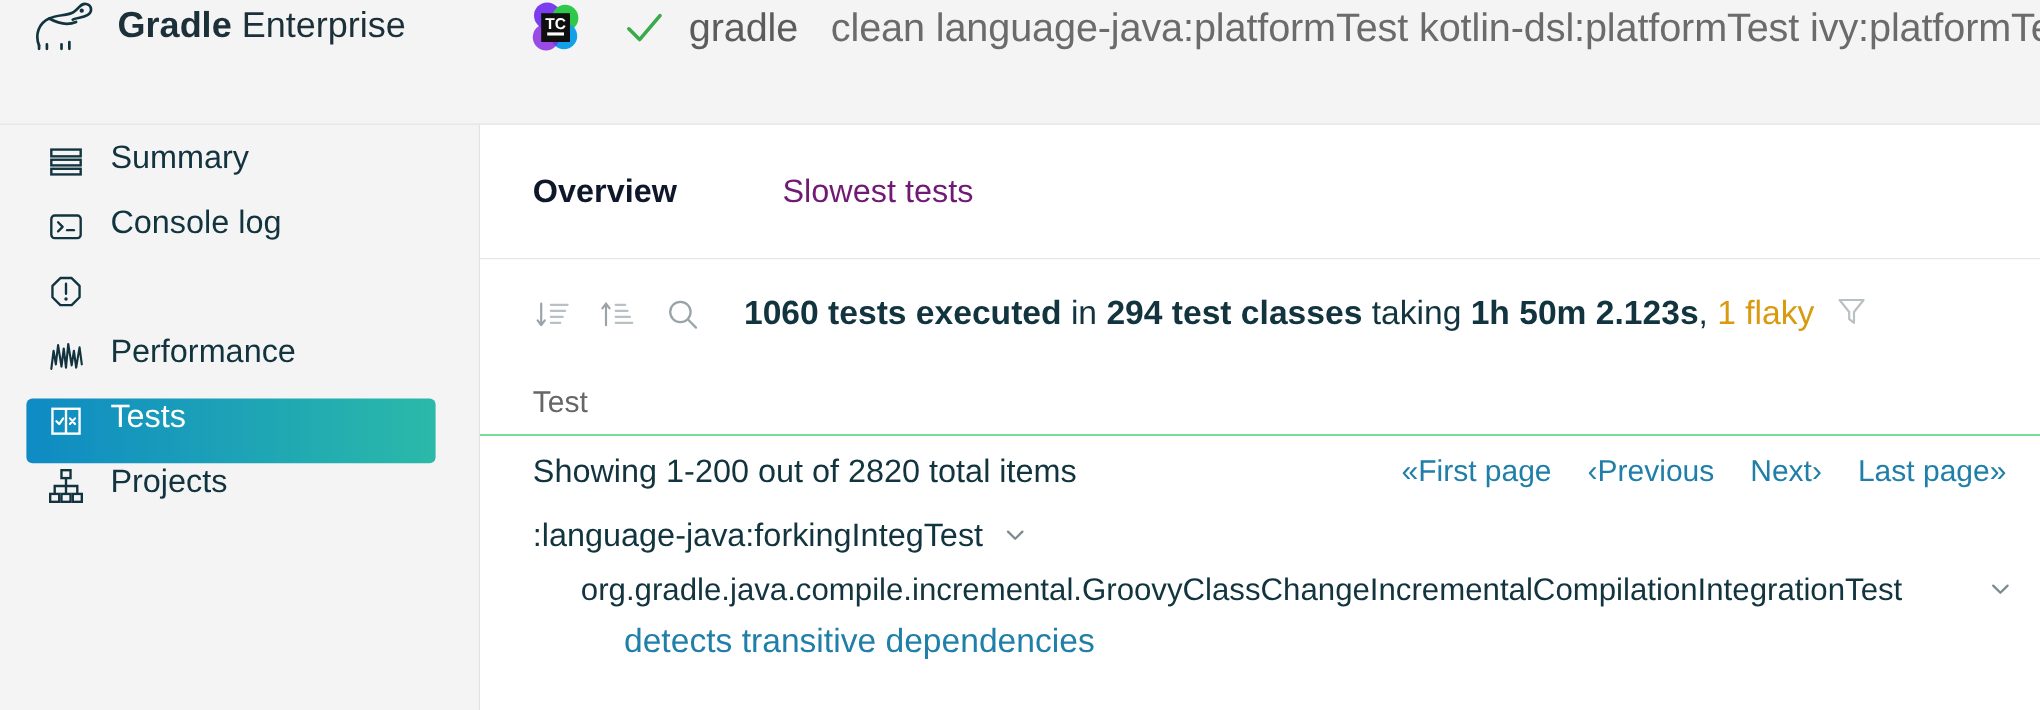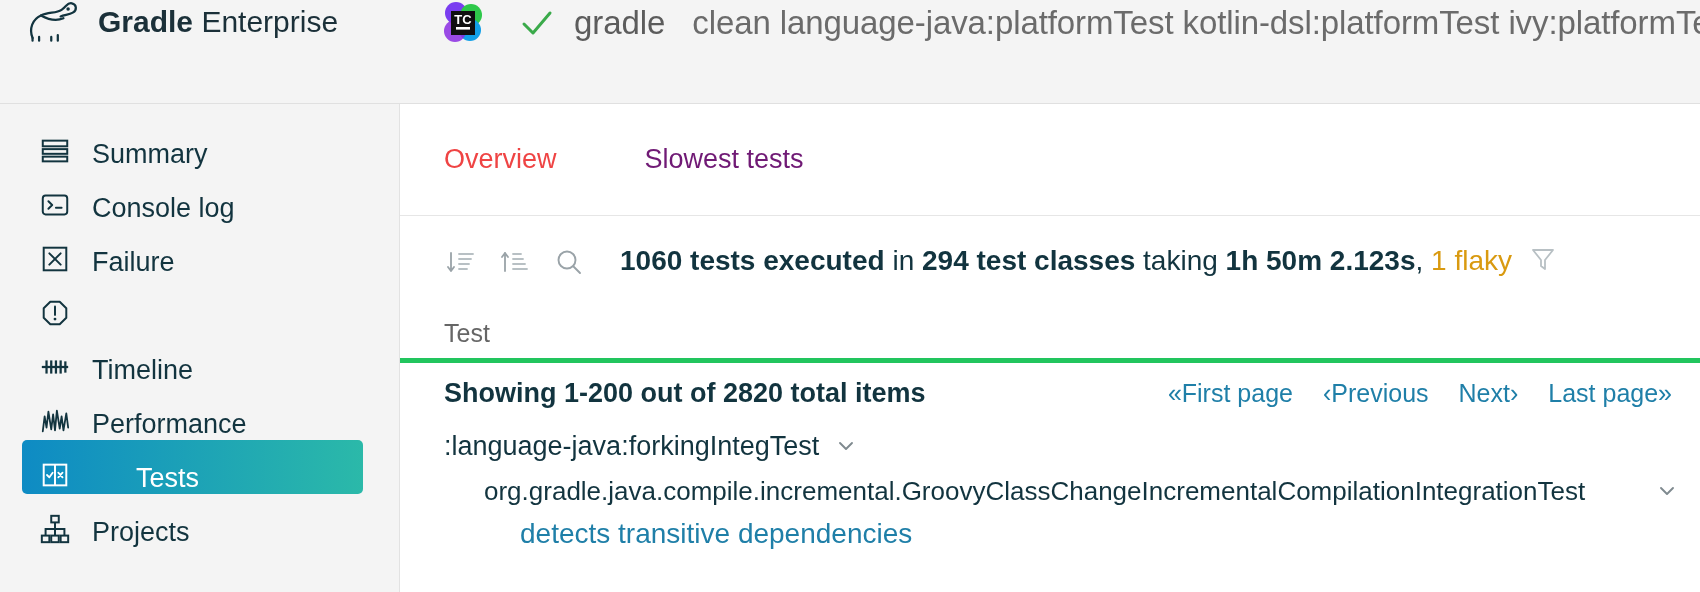--- a/index.html
+++ b/index.html
@@ -34,47 +34,47 @@
   }
   .build-title .cmd { color: #6b6b6b; }
 
   
   .sidebar {
     position: absolute; top: 104px; left: 0; width: 400px; height: 488px;
     background: #f4f4f4; border-right: 1px solid #e2e2e2;
     padding-top: 12px;
   }
   .nav-item {
-    display: flex; align-items: flex-end; height: 54px;
+    display: flex; align-items: flex-start; height: 54px;
     margin: 0 36px 0 22px; padding-left: 14px;
     border-radius: 5px; cursor: pointer;
   }
   .nav-item .ico { width: 38px; height: 38px; flex: 0 0 38px; display:flex; align-items:center; justify-content:center; }
   .nav-item .lbl { margin-left: 18px; font-size: 27px; color: #12343f; white-space: nowrap; }
-  .nav-item.active { background: linear-gradient(90deg, #0e8bc4 0%, #2bb9a9 100%); gap: 44px; }
+  .nav-item.active { background: linear-gradient(90deg, #0e8bc4 0%, #2bb9a9 100%); }
   .nav-item.active .lbl { color: #ffffff; }
 
   
   .main { position: absolute; top: 104px; left: 400px; width: 1300px; height: 488px; background: #fff; }
   .tabs { display: flex; align-items: center; height: 112px; padding-left: 44px; border-bottom: 1px solid #e6e6e6; }
   .tab { font-size: 27px; color: #701a75; margin-right: 88px; cursor: pointer; white-space: nowrap; }
-  .tab.active { color: #ef4444; font-weight: normal; }
+  .tab.active { color: #0f172a; font-weight: bold; }
 
   .toolbar { display: flex; align-items: center; height: 92px; padding-left: 44px; position: relative; }
   .tb-icon { width: 34px; height: 34px; margin-right: 20px; flex: 0 0 34px; display:flex; align-items:center; justify-content:center; cursor:pointer; }
   .stats { margin-left: 14px; font-size: 28px; color: #12343f; white-space: nowrap; }
   .stats .bold { font-weight: bold; }
   .stats .flaky { color: #d99a10; }
   .filter-icon { margin-left: 10px; display: inline-block; vertical-align: middle; cursor: pointer; }
 
-  .col-head { height: 55px; padding-left: 44px; display: flex; align-items: center; border-bottom: 5px solid #22c55e; }
+  .col-head { height: 55px; padding-left: 44px; display: flex; align-items: center; border-bottom: 1px solid #22c55e; }
   .col-head .t { font-size: 25px; color: #666666; }
 
   .paging { height: 60px; padding-left: 44px; padding-right: 28px; display: flex; align-items: center; }
-  .paging .showing { font-size: 27px; color: #12343f; font-weight: bold; white-space: nowrap; }
+  .paging .showing { font-size: 27px; color: #12343f; font-weight: normal; white-space: nowrap; }
   .paging .links { margin-left: auto; display: flex; align-items: center; }
   .paging .links a { font-size: 25px; color: #1f7fa8; text-decoration: none; margin-left: 30px; white-space: nowrap; cursor: pointer; }
 
   .rows { padding-left: 44px; }
   .row-task { display: flex; align-items: center; height: 46px; }
   .row-task .txt { font-size: 27px; color: #12343f; white-space: nowrap; }
   .row-class { display: flex; align-items: center; height: 44px; padding-left: 40px; }
   .row-class .txt { font-size: 26px; color: #12343f; white-space: nowrap; }
   .row-test { display: flex; align-items: center; height: 42px; padding-left: 76px; }
   .row-test .txt { font-size: 28px; color: #1f7fa8; white-space: nowrap; cursor: pointer; }
@@ -148,55 +148,31 @@
       <span class="ico">
         <svg viewBox="0 0 34 34" width="32" height="32">
           <rect x="4" y="7" width="26" height="20" rx="3" fill="none" stroke="#12343f" stroke-width="2.1"></rect>
           <path d="M10 13 L14 17 L10 21" fill="none" stroke="#12343f" stroke-width="2.1" stroke-linecap="round" stroke-linejoin="round"></path>
           <path d="M18 20 L24 20" stroke="#12343f" stroke-width="2.1" stroke-linecap="round"></path>
         </svg>
       </span>
       <span class="lbl">Console log</span>
     </div>
 
-    <div class="nav-item">
-      <span class="ico">
-        <svg viewBox="0 0 34 34" width="32" height="32">
-          <rect x="5" y="5" width="24" height="24" fill="none" stroke="#12343f" stroke-width="2.1"></rect>
-          <path d="M11 11 L23 23 M23 11 L11 23" stroke="#12343f" stroke-width="2.1" stroke-linecap="round"></path>
-        </svg>
-      </span>
-      <span class="lbl">Failure</span>
-    </div>
 
     <div class="nav-item">
       <span class="ico">
         <svg viewBox="0 0 34 34" width="32" height="32">
           <path d="M12 5 L22 5 L29 12 L29 22 L22 29 L12 29 L5 22 L5 12 Z" fill="none" stroke="#12343f" stroke-width="2.1" stroke-linejoin="round"></path>
           <path d="M17 10 L17 19" stroke="#12343f" stroke-width="2.1" stroke-linecap="round"></path>
           <circle cx="17" cy="23.5" r="1.5" fill="#12343f"></circle>
         </svg>
       </span>
     </div>
 
-    <div class="nav-item">
-      <span class="ico">
-        <svg viewBox="0 0 34 34" width="32" height="32">
-          <path d="M3 17 L31 17" stroke="#12343f" stroke-width="2.4"></path>
-          <g stroke="#12343f" stroke-width="2.4">
-            <path d="M8 10 L8 24"></path>
-              <path d="M13 10 L13 24"></path>
-              <path d="M18 10 L18 24"></path>
-            <path d="M23 10 L23 24"></path>
-              <path d="M28 11 L28 23"></path>
-          </g>
-        </svg>
-      </span>
-      <span class="lbl">Timeline</span>
-    </div>
 
     <div class="nav-item">
       <span class="ico">
         <svg viewBox="0 0 34 34" width="32" height="32">
           <path d="M4 28 L6 12 L8 24 L10 7 L13 26 L15 10 L17 27 L19 6 L22 25 L24 12 L26 27 L29 9 L31 24" fill="none" stroke="#12343f" stroke-width="1.9" stroke-linejoin="round" stroke-linecap="round"></path>
         </svg>
       </span>
       <span class="lbl">Performance</span>
     </div>
 

